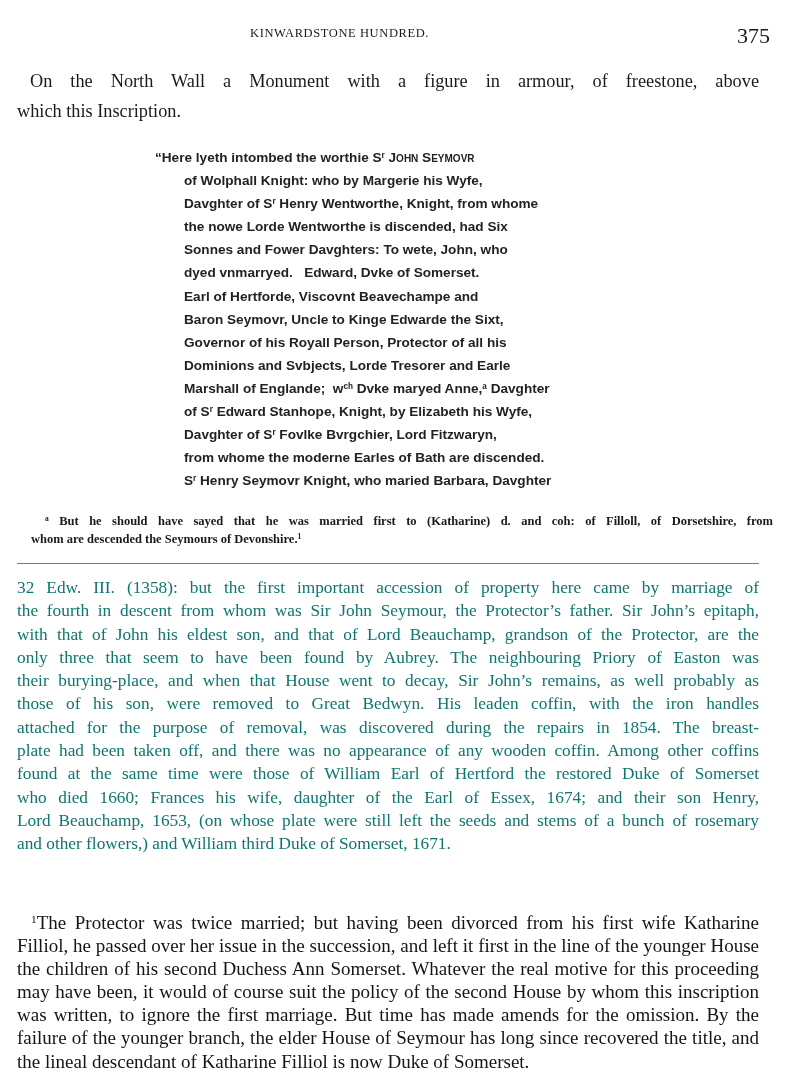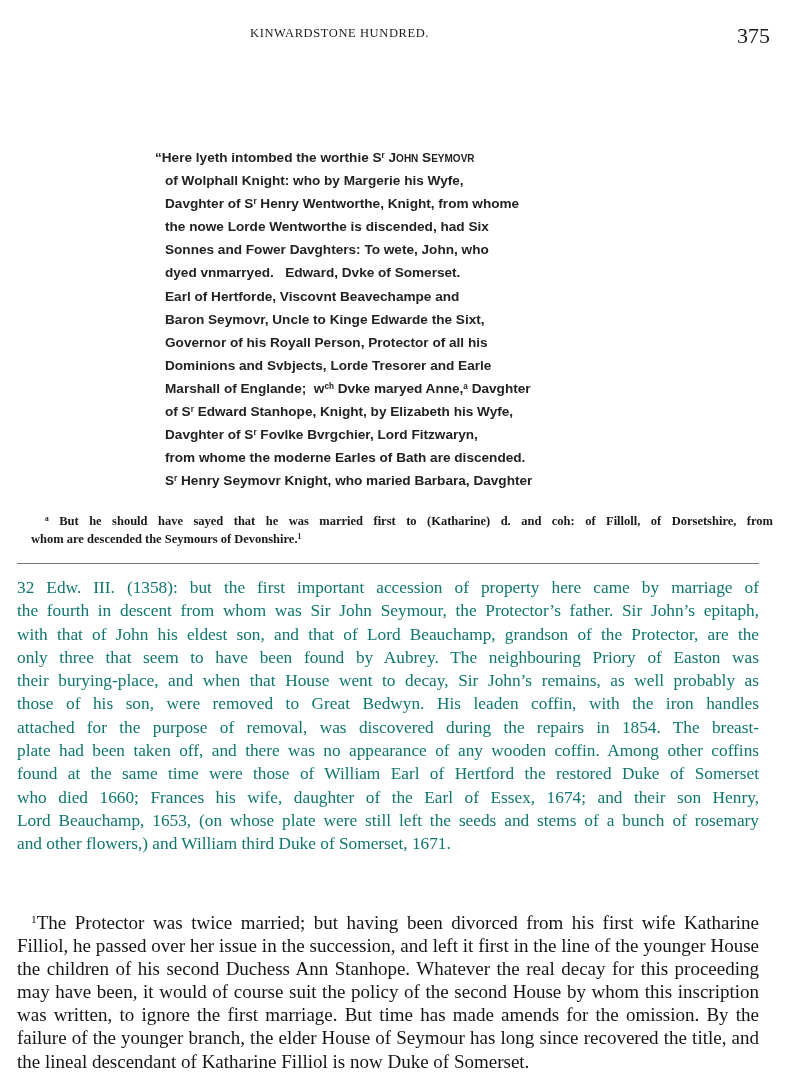--- a/index.html
+++ b/index.html
@@ -24,21 +24,21 @@
       position: absolute; left: 17px; top: 66px; width: 742px;
       font-family: "Liberation Serif", serif; font-size: 18.3px; line-height: 30px;
       text-align: justify; text-align-last: left;
     }
     .intro .indent { display: inline-block; width: 13px; }
     .inscription {
       position: absolute; left: 165px; top: 146px; width: 460px;
       font-family: Liberation Sans, sans-serif; font-size: 13.6px; line-height: 23.1px;
       font-weight: bold; color: #222;
     }
-    .inscription .line { white-space: nowrap; display: block; }
+    .inscription .line { white-space: nowrap; display: block; margin-left: 19px; }
     .inscription .first { margin-left: -10px; }
     .sc { font-variant: small-caps; }
     sup { font-size: 60%; line-height: 0; vertical-align: 0.55em; }
     .footnote-a {
       position: absolute; left: 31px; top: 512px; width: 742px;
       font-family: "Liberation Serif", serif; font-size: 12.5px; line-height: 18px;
       font-weight: bold; text-align: justify; text-align-last: left;
     }
     .footnote-a .indent { display: inline-block; width: 14px; }
     .rule {
@@ -62,20 +62,24 @@
 </head>
 <body>
 
 <div class="page">
 
   <div class="running-head">
     <span class="running-title">KINWARDSTONE HUNDRED.</span>
     <span class="page-number">375</span>
   </div>
 
+  <div class="intro">
+    <span class="jline"><span class="indent"></span><span>On the North Wall a Monument with a figure in armour, of freestone, above</span></span>
+    <span class="jline last"><span>which this Inscription.</span></span>
+  </div>
 
   <div class="inscription">
     <span class="line first"><span>“</span><span>Here lyeth intombed the worthie S</span><sup>r</sup><span class="sc"> John Seymovr</span></span>
     <span class="line">of Wolphall Knight: who by Margerie his Wyfe,</span>
     <span class="line"><span>Davghter of S</span><sup>r</sup><span> Henry Wentworthe, Knight, from whome</span></span>
     <span class="line">the nowe Lorde Wentworthe is discended, had Six</span>
     <span class="line">Sonnes and Fower Davghters: To wete, John, who</span>
     <span class="line" style="white-space:pre">dyed vnmarryed.   Edward, Dvke of Somerset.</span>
     <span class="line">Earl of Hertforde, Viscovnt Beavechampe and</span>
     <span class="line">Baron Seymovr, Uncle to Kinge Edwarde the Sixt,</span>
@@ -106,20 +110,20 @@
     <span class="jline">plate had been taken off, and there was no appearance of any wooden coffin.  Among other coffins</span>
     <span class="jline">found at the same time were those of William Earl of Hertford the restored Duke of Somerset</span>
     <span class="jline">who died 1660; Frances his wife, daughter of the Earl of Essex, 1674; and their son Henry,</span>
     <span class="jline">Lord Beauchamp, 1653, (on whose plate were still left the seeds and stems of a bunch of rosemary</span>
     <span class="jline last">and other flowers,) and William third Duke of Somerset, 1671.</span>
   </div>
 
   <div class="footnote-1">
     <span class="jline"><span class="indent"></span><sup>1</sup><span>The Protector was twice married;  but having been divorced from his first wife Katharine</span></span>
     <span class="jline">Filliol, he passed over her issue in the succession, and left it first in the line of the younger House</span>
-    <span class="jline">the children of his second Duchess Ann Stanhope.  Whatever the real decay for this proceeding</span>
+    <span class="jline">the children of his second Duchess Ann Somerset.  Whatever the real motive for this proceeding</span>
     <span class="jline">may have been, it would of course suit the policy of the second House by whom this inscription</span>
     <span class="jline">was written, to ignore the first marriage.  But time has made amends for the omission.  By the</span>
     <span class="jline">failure of the younger branch, the elder House of Seymour has long since recovered the title, and</span>
     <span class="jline last">the lineal descendant of Katharine Filliol is now Duke of Somerset.</span>
   </div>
 
 </div>
 
 </body></html>

